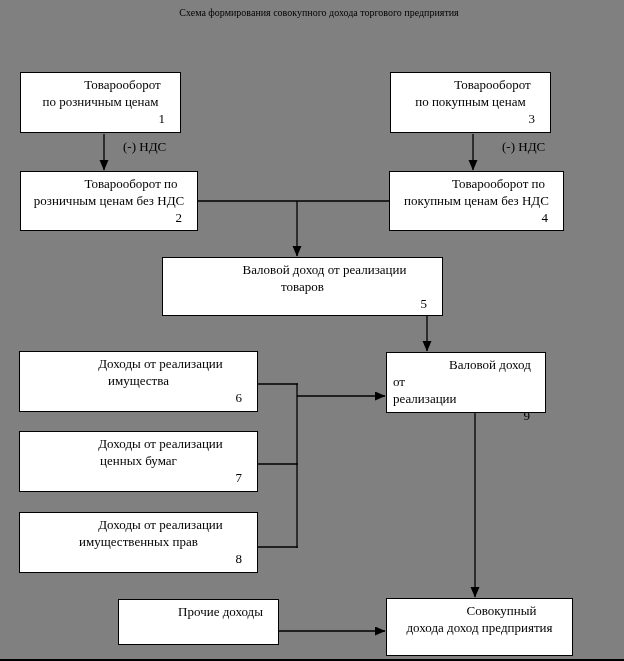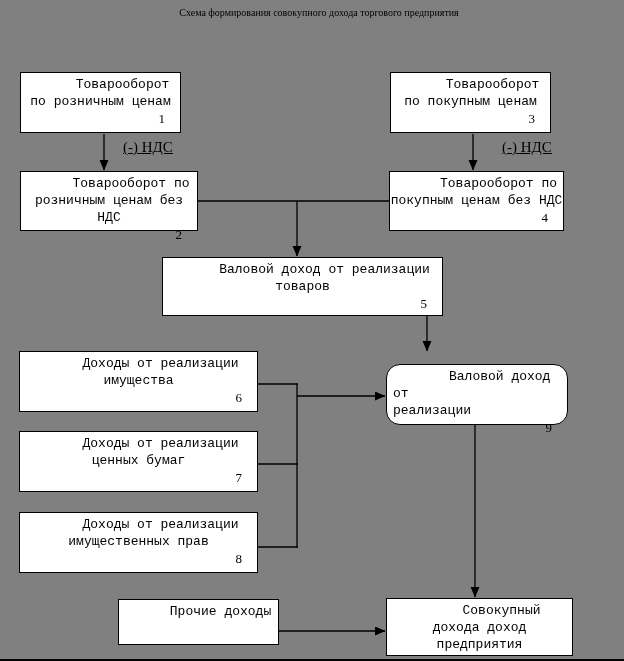--- a/index.html
+++ b/index.html
@@ -27,36 +27,34 @@
     background: #ffffff;
     border: 1.4px solid #000000;
     padding-top: 3px;
     font-size: 13px;
     line-height: 17px;
   }
   .box-label {
     text-align: center;
     text-indent: 44px;
     white-space: pre-line;
-    font-family: Liberation Mono, monospace;
   }
   .box-label.left {
     text-align: left;
     padding-left: 6px;
     text-indent: 56px;
   }
   .box-num {
     text-align: right;
     padding-right: 15px;
   }
   .vat {
     position: absolute;
-    font-size: 15px;
+    font-size: 13px;
     white-space: nowrap;
-    text-decoration: underline;
   }
   svg.connectors {
     position: absolute;
     left: 0; top: 0;
     width: 624px; height: 661px;
   }
   svg.connectors line { stroke: #000000; stroke-width: 1.3px; }
   svg.connectors line.frame { stroke-width: 2px; }
 </style>
 </head>
@@ -125,21 +123,21 @@
 товаров</div>
     <div class="box-num">5</div>
   </div>
 
   <div class="box" style="left:19px; top:351px; width:239px; height:61px;">
     <div class="box-label">Доходы от реализации
 имущества</div>
     <div class="box-num">6</div>
   </div>
 
-  <div class="box" style="left:386px; top:364px; width:182px; height:61px;border-radius:14px;">
+  <div class="box" style="left:386px; top:352px; width:160px; height:61px;">
     <div class="box-label left">Валовой доход от
 реализации</div>
     <div class="box-num">9</div>
   </div>
 
   <div class="box" style="left:19px; top:431px; width:239px; height:61px;">
     <div class="box-label">Доходы от реализации
 ценных бумаг</div>
     <div class="box-num">7</div>
   </div>

